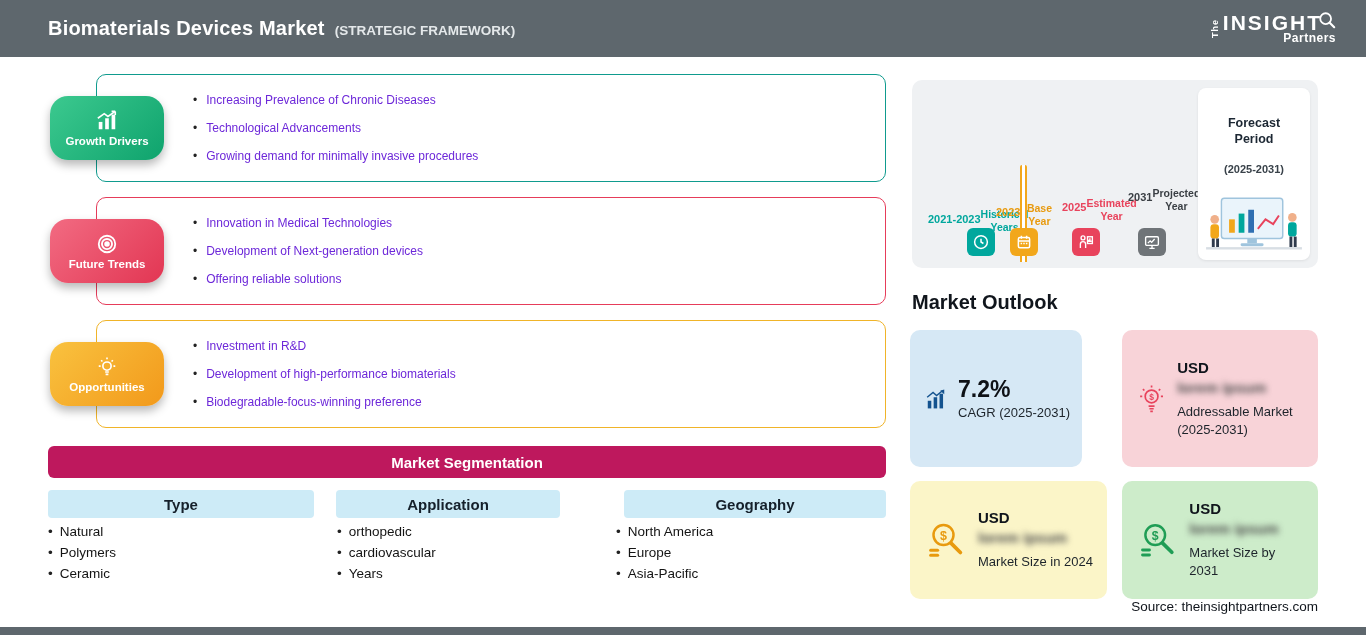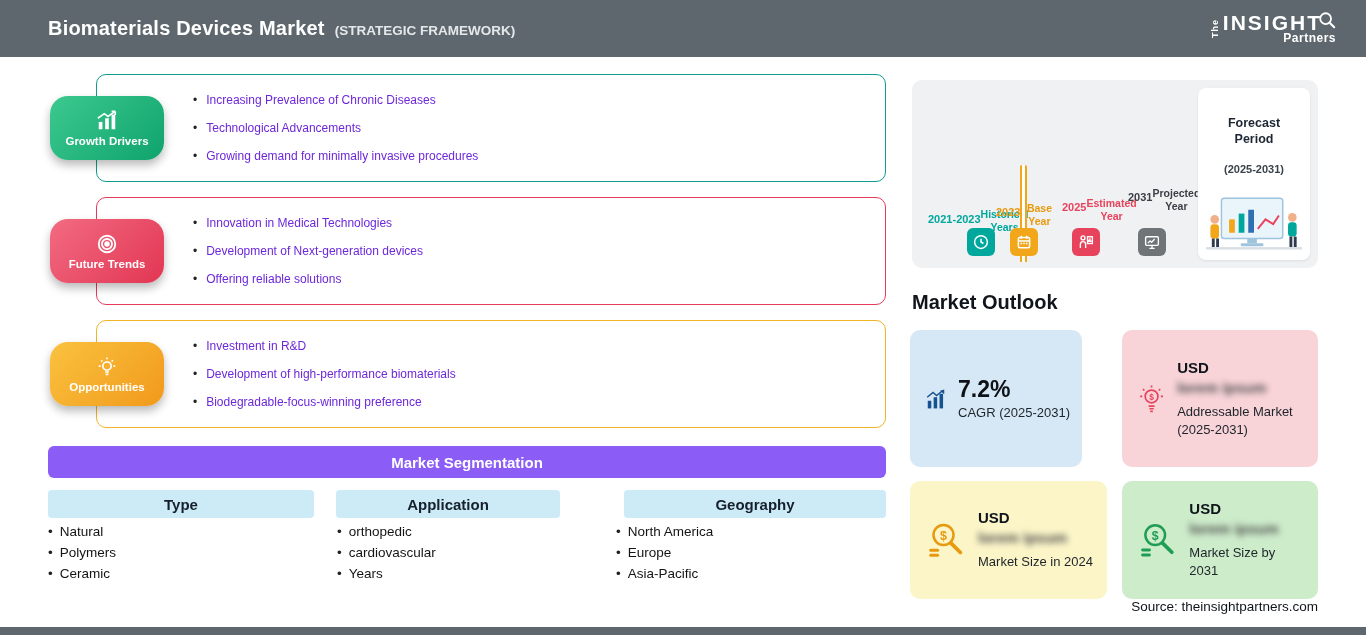--- a/index.html
+++ b/index.html
@@ -26,21 +26,21 @@
             border-radius:10px; background:#fff; display:flex; flex-direction:column; justify-content:center;
             padding-left:96px; gap:10px; }
   .fw-item { display:flex; font-size:12px; color:#6d28d9; line-height:18px; }
   .fw-item::before { content:"•"; margin-right:9px; color:#222; }
   .fw-badge { position:absolute; left:50px; top:22px; width:114px; height:64px; border-radius:18px;
               display:flex; flex-direction:column; align-items:center; justify-content:center; gap:3px;
               box-shadow:0 5px 10px rgba(0,0,0,.28); }
   .fw-badge-label { color:#fff; font-size:11.5px; font-weight:bold; }
 
   
-  .seg-bar { position:absolute; left:48px; top:446px; width:838px; height:32px; background:#8b5cf6;
+  .seg-bar { position:absolute; left:48px; top:446px; width:838px; height:32px; background:#be185d;
              border-radius:6px; color:#fff; font-weight:bold; font-size:15px; display:flex; align-items:center; justify-content:center; }
   .seg-head { position:absolute; top:490px; height:28px; background:#cdebf7; border-radius:4px;
               display:flex; align-items:center; justify-content:center; font-weight:bold; font-size:15px; color:#15202b; }
   .seg-list { position:absolute; top:525px; display:flex; flex-direction:column; gap:7px; font-size:13.5px; color:#141414; }
   .seg-item { display:flex; line-height:14px; }
   .seg-item::before { content:"•"; margin-right:7px; color:#222; }
 
   
   .tl-box { position:absolute; left:912px; top:80px; width:406px; height:188px; background:#eff1f3; border-radius:10px; }
   .tl-group { position:absolute; bottom:6px; width:56px; display:flex; flex-direction:row; align-items:center; }

